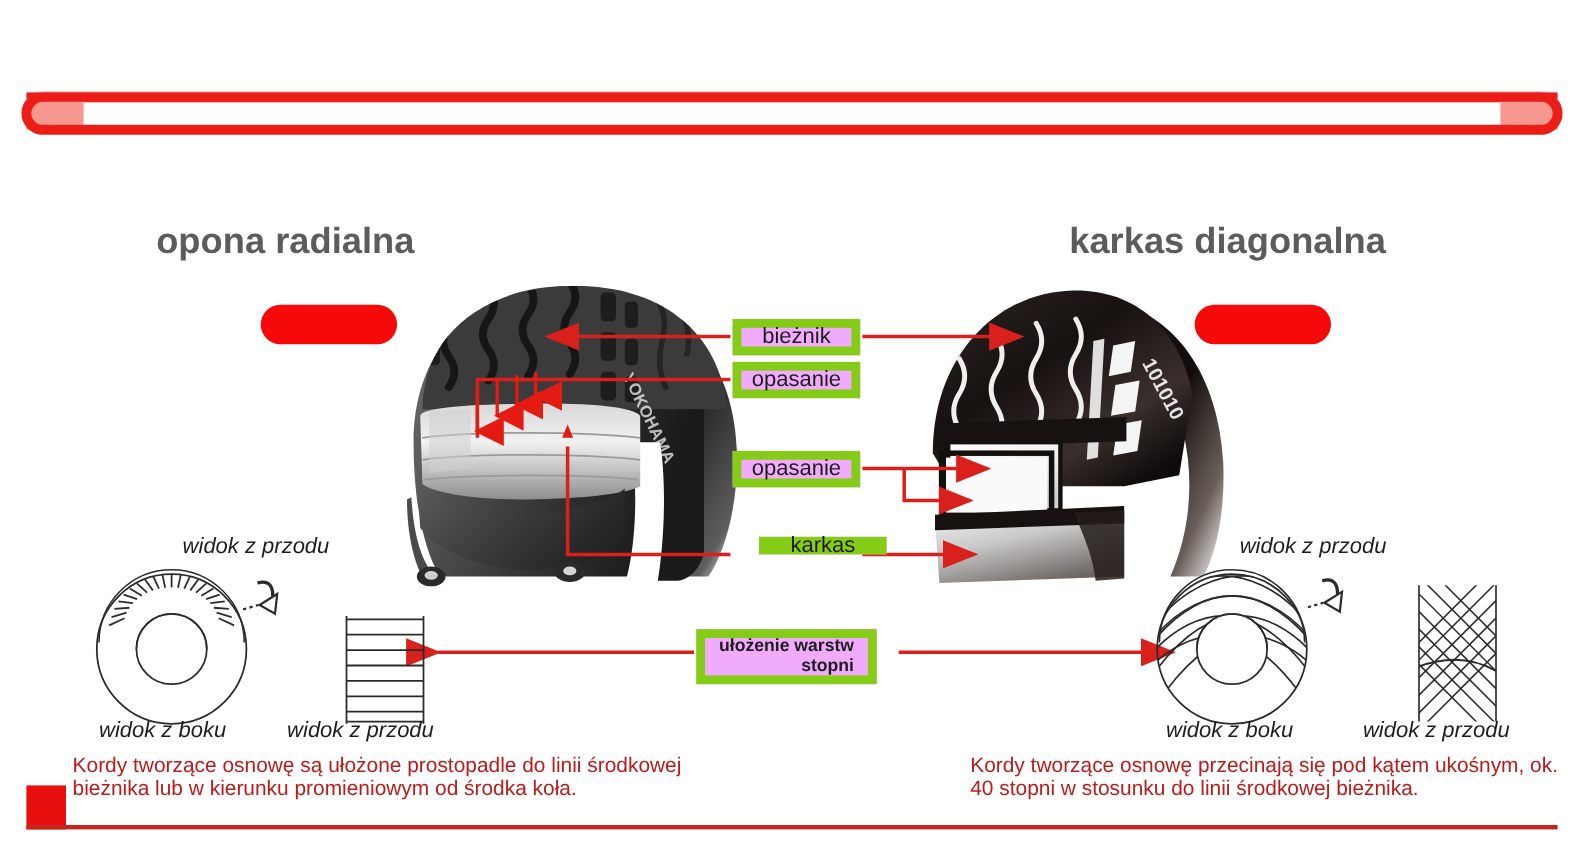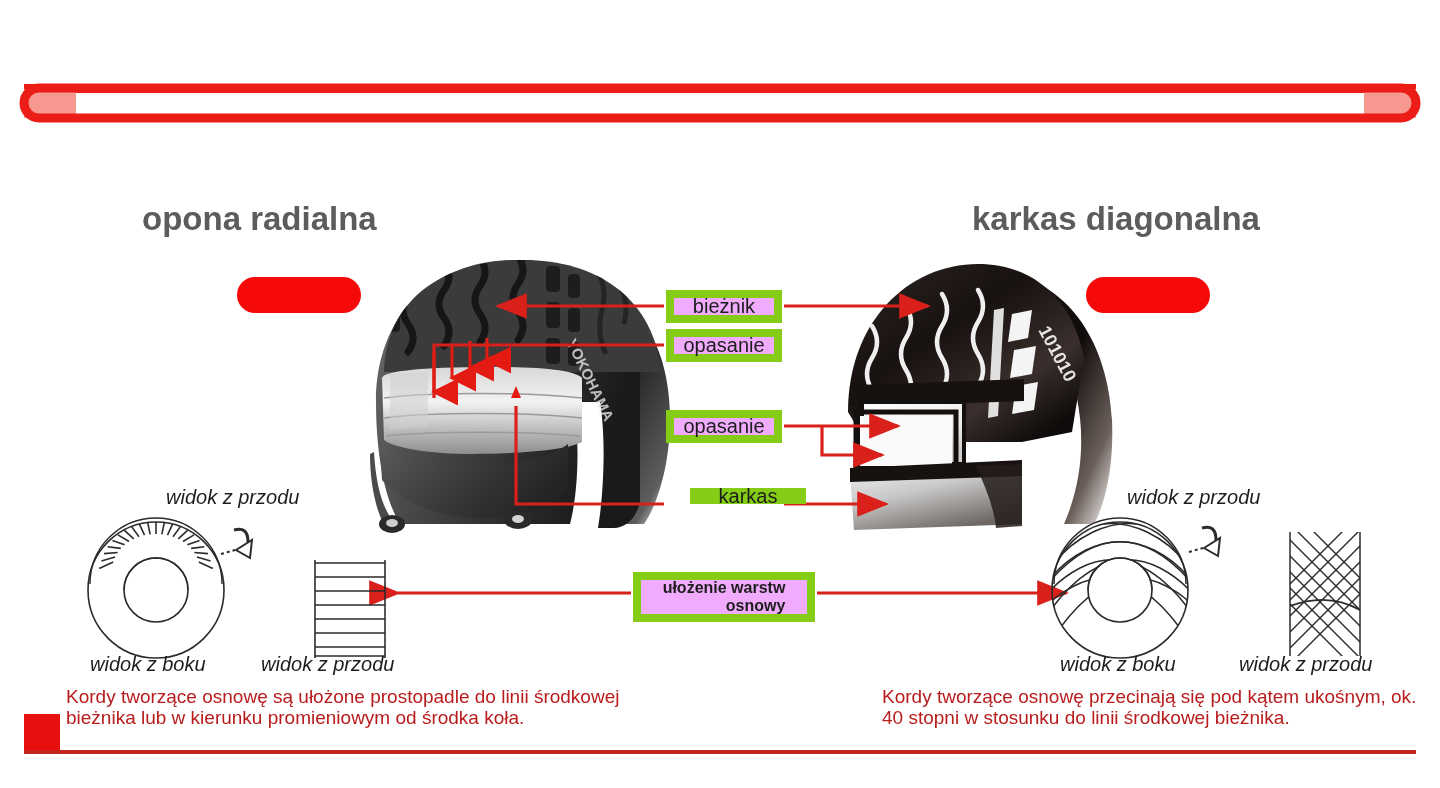--- a/index.html
+++ b/index.html
@@ -53,21 +53,21 @@
     display: flex; align-items: center; justify-content: center;
     text-align: right;
     line-height: 1.05;
     z-index: 6;
   }
   #callout-bieznik   { left: 666px; top: 290px; width: 116px; height: 33px; }
   #callout-opasanie1 { left: 666px; top: 329px; width: 116px; height: 33px; }
   #callout-opasanie2 { left: 666px; top: 410px; width: 116px; height: 33px; }
   #callout-karkas    { left: 666px; top: 488px; width: 116px; height: 15px; margin-left: 24px; }
   #callout-uklad {
-    left: 633px; top: 572px; width: 182px; height: 44px;
+    left: 633px; top: 572px; width: 164px; height: 44px;
     font-size: 16px; font-weight: bold; line-height: 1.15;
     padding: 17px 4px;
   }
 
   
   .diagram-group { position: absolute; }
   .dg-left  { left: 78px;  top: 488px; width: 390px; height: 190px; }
   .dg-right { left: 1042px; top: 488px; width: 398px; height: 190px; }
 
   .view-label {
@@ -305,21 +305,21 @@
     </svg>
   </div>
 
   <div class="callout" id="callout-bieznik">bieżnik</div>
   <div class="callout" id="callout-opasanie1">opasanie</div>
   <div class="callout" id="callout-opasanie2">opasanie</div>
   <div class="callout" id="callout-karkas">karkas</div>
   <div class="callout" id="callout-uklad">
     <div>
       <span>ułożenie warstw</span><br>
-      <span>osnowy</span>
+      <span>stopni</span>
     </div>
   </div>
 
   <div class="diagram-group dg-left">
     <svg width="390" height="190" viewBox="0 0 390 190">
       <g stroke="#2b2b2b" fill="none" stroke-width="1.6">
         <circle cx="78" cy="102" r="68"></circle>
         <circle cx="78" cy="102" r="32"></circle>
 
         <g>

